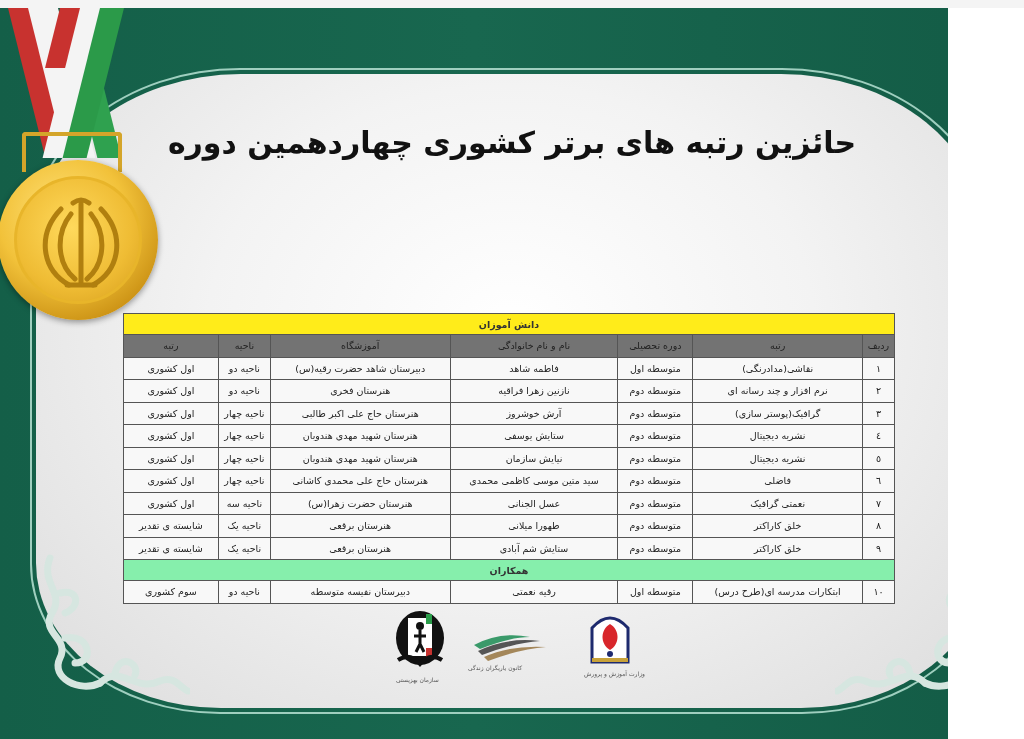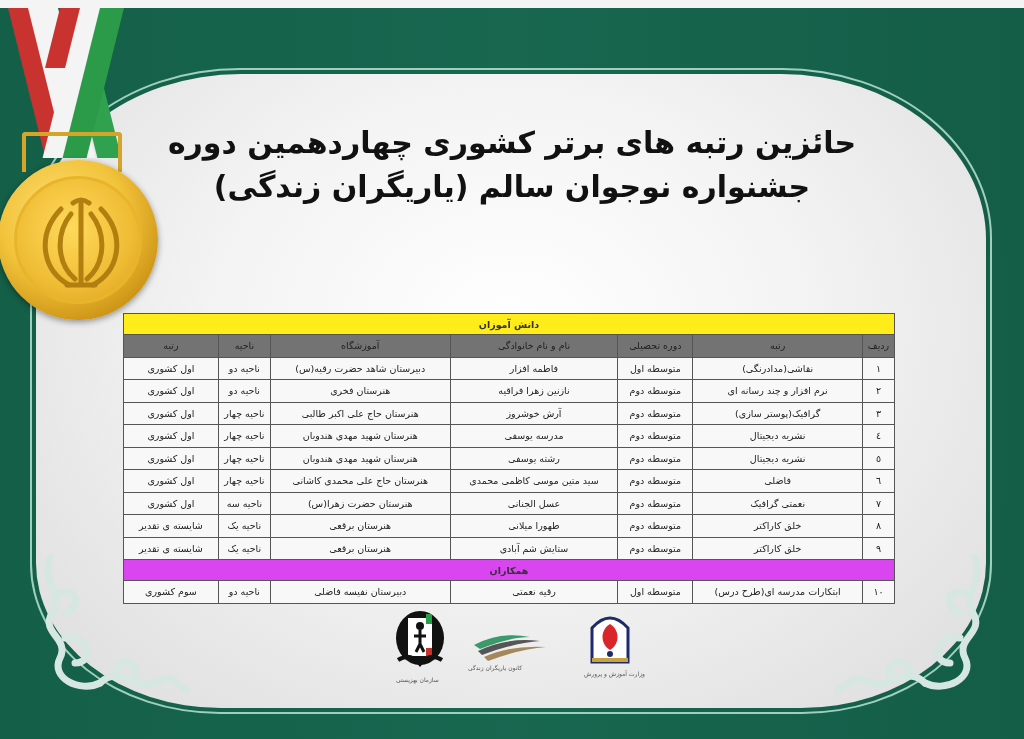--- a/index.html
+++ b/index.html
@@ -2,21 +2,21 @@
 <html><head>
 <meta charset="utf-8">
 <style>
   html, body { margin:0; padding:0; }
   body {
     width:1024px; height:739px; overflow:hidden; position:relative;
     background:#ffffff;
     font-family:"DejaVu Sans", sans-serif;
   }
   .poster {
-    position:absolute; left:0; top:8px; width:1024px; height:731px;
+    position:absolute; left:0; top:8px; width:948px; height:731px;
     background:linear-gradient(90deg,#145f48 0%, #18674f 50%, #145d47 100%);
     overflow:hidden;
   }
   .topline { position:absolute; left:0; top:0; width:1024px; height:8px; background:#f4f4f4; }
   
   .frame-outer {
     position:absolute; left:30px; top:60px; width:962px; height:646px;
     border-radius:210px 210px 190px 190px / 170px 170px 150px 150px;
     border:2px solid #9fcfbf;
     box-sizing:border-box;
@@ -40,21 +40,21 @@
     background:#f8f8f8;
   }
   .tbl td, .tbl th {
     border:1px solid #555; height:21.5px; padding:0 3px;
     text-align:center; white-space:nowrap; font-weight:normal;
   }
   .tbl tr.section td {
     height:20px; font-weight:bold; color:#333;
   }
   .tbl tr.section.yellow td { background:#ffec1a; }
-  .tbl tr.section.orange td { background:#d946ef; }
+  .tbl tr.section.orange td { background:#86efac; }
   .tbl tr.head td { background:#737373; }
   
   .ribbon { position:absolute; top:0; height:150px; }
   .r-red { left:0; width:24px; background:#c8322f; transform:skewX(14deg); transform-origin:top; left:8px; }
   .r-white { left:28px; width:30px; background:#f4f4f4; transform:skewX(14deg); transform-origin:top; }
   .r-green1 { left:60px; width:24px; background:#2fa14f; transform:skewX(14deg); transform-origin:top; }
   .r-green2 { left:100px; width:24px; background:#2b9a49; transform:skewX(-14deg); transform-origin:top; }
   .r-white2 { left:80px; width:22px; background:#f4f4f4; transform:skewX(-14deg); transform-origin:top; }
   .r-red2 { left:60px; width:22px; background:#c8322f; transform:skewX(-14deg); transform-origin:top; }
   .clasp {
@@ -128,21 +128,20 @@
           <path d="M84 30 C 108 55, 104 90, 76 106"></path>
           <path d="M56 24 Q 64 18 72 24"></path>
           <path d="M50 106 L78 106"></path>
         </g>
       </svg>
     </div>
   </div>
 
   <div class="title">
     <div>حائزین رتبه های برتر کشوری چهاردهمین دوره</div>
-    <div>جشنواره نوجوان سالم (یاریگران زندگی)</div>
   </div>
 
   <table class="tbl">
     <colgroup>
       <col style="width:32px">
         <col style="width:170px">
         <col style="width:75px">
         <col style="width:168px">
         <col style="width:180px">
         <col style="width:52px">
@@ -158,21 +157,21 @@
       <td>دوره تحصیلی</td>
       <td>نام و نام خانوادگی</td>
       <td>آموزشگاه</td>
       <td>ناحیه</td>
       <td>رتبه</td>
     </tr>
     <tr>
       <td>۱</td>
       <td>نقاشی(مدادرنگی)</td>
       <td>متوسطه اول</td>
-      <td>فاطمه افزار</td>
+      <td>فاطمه شاهد</td>
       <td>دبیرستان شاهد حضرت رقیه(س)</td>
       <td>ناحیه دو</td>
       <td>اول کشوری</td>
     </tr>
     <tr>
       <td>۲</td>
       <td>نرم افزار و چند رسانه ای</td>
       <td>متوسطه دوم</td>
       <td>نازنین زهرا فراقیه</td>
       <td>هنرستان فخری</td>
@@ -185,30 +184,30 @@
       <td>متوسطه دوم</td>
       <td>آرش خوشروز</td>
       <td>هنرستان حاج علی اکبر طالبی</td>
       <td>ناحیه چهار</td>
       <td>اول کشوری</td>
     </tr>
     <tr>
       <td>٤</td>
       <td>نشریه دیجیتال</td>
       <td>متوسطه دوم</td>
-      <td>مدرسه یوسفی</td>
+      <td>ستایش یوسفی</td>
       <td>هنرستان شهید مهدی هندوبان</td>
       <td>ناحیه چهار</td>
       <td>اول کشوری</td>
     </tr>
     <tr>
       <td>٥</td>
       <td>نشریه دیجیتال</td>
       <td>متوسطه دوم</td>
-      <td>رشته یوسفی</td>
+      <td>نیایش سازمان</td>
       <td>هنرستان شهید مهدی هندوبان</td>
       <td>ناحیه چهار</td>
       <td>اول کشوری</td>
     </tr>
     <tr>
       <td>٦</td>
       <td>فاضلی</td>
       <td>متوسطه دوم</td>
       <td>سید متین موسی کاظمی محمدی</td>
       <td>هنرستان حاج علی محمدی کاشانی</td>
@@ -243,21 +242,21 @@
       <td>شایسته ی تقدیر</td>
     </tr>
     <tr class="section orange">
       <td colspan="7">همکاران</td>
     </tr>
     <tr>
       <td>۱۰</td>
       <td>ابتکارات مدرسه ای(طرح درس)</td>
       <td>متوسطه اول</td>
       <td>رقیه نعمتی</td>
-      <td>دبیرستان نفیسه فاضلی</td>
+      <td>دبیرستان نفیسه متوسطه</td>
       <td>ناحیه دو</td>
       <td>سوم کشوری</td>
     </tr>
   </tbody>
     </table>
 
   <svg class="logo logo-left" viewBox="0 0 56 70">
     <ellipse cx="28" cy="30" rx="24" ry="27" fill="#111"></ellipse>
     <rect x="16" y="10" width="24" height="38" fill="#fff"></rect>
     <rect x="34" y="6" width="6" height="10" fill="#2a9d4a"></rect>

